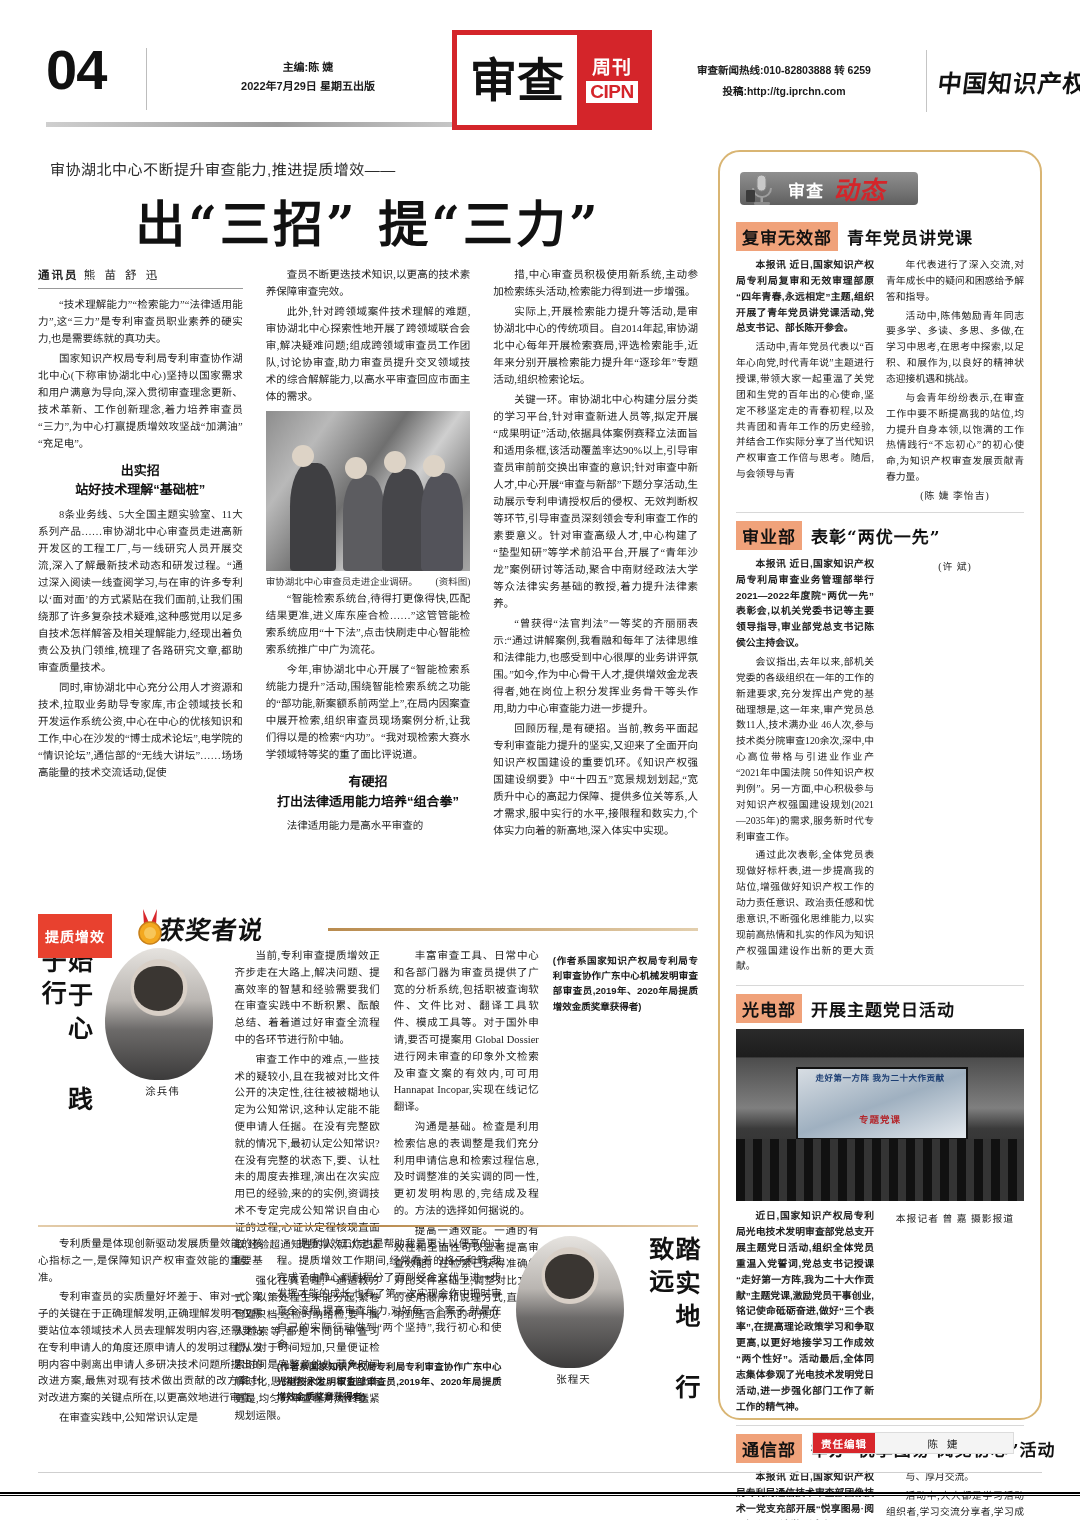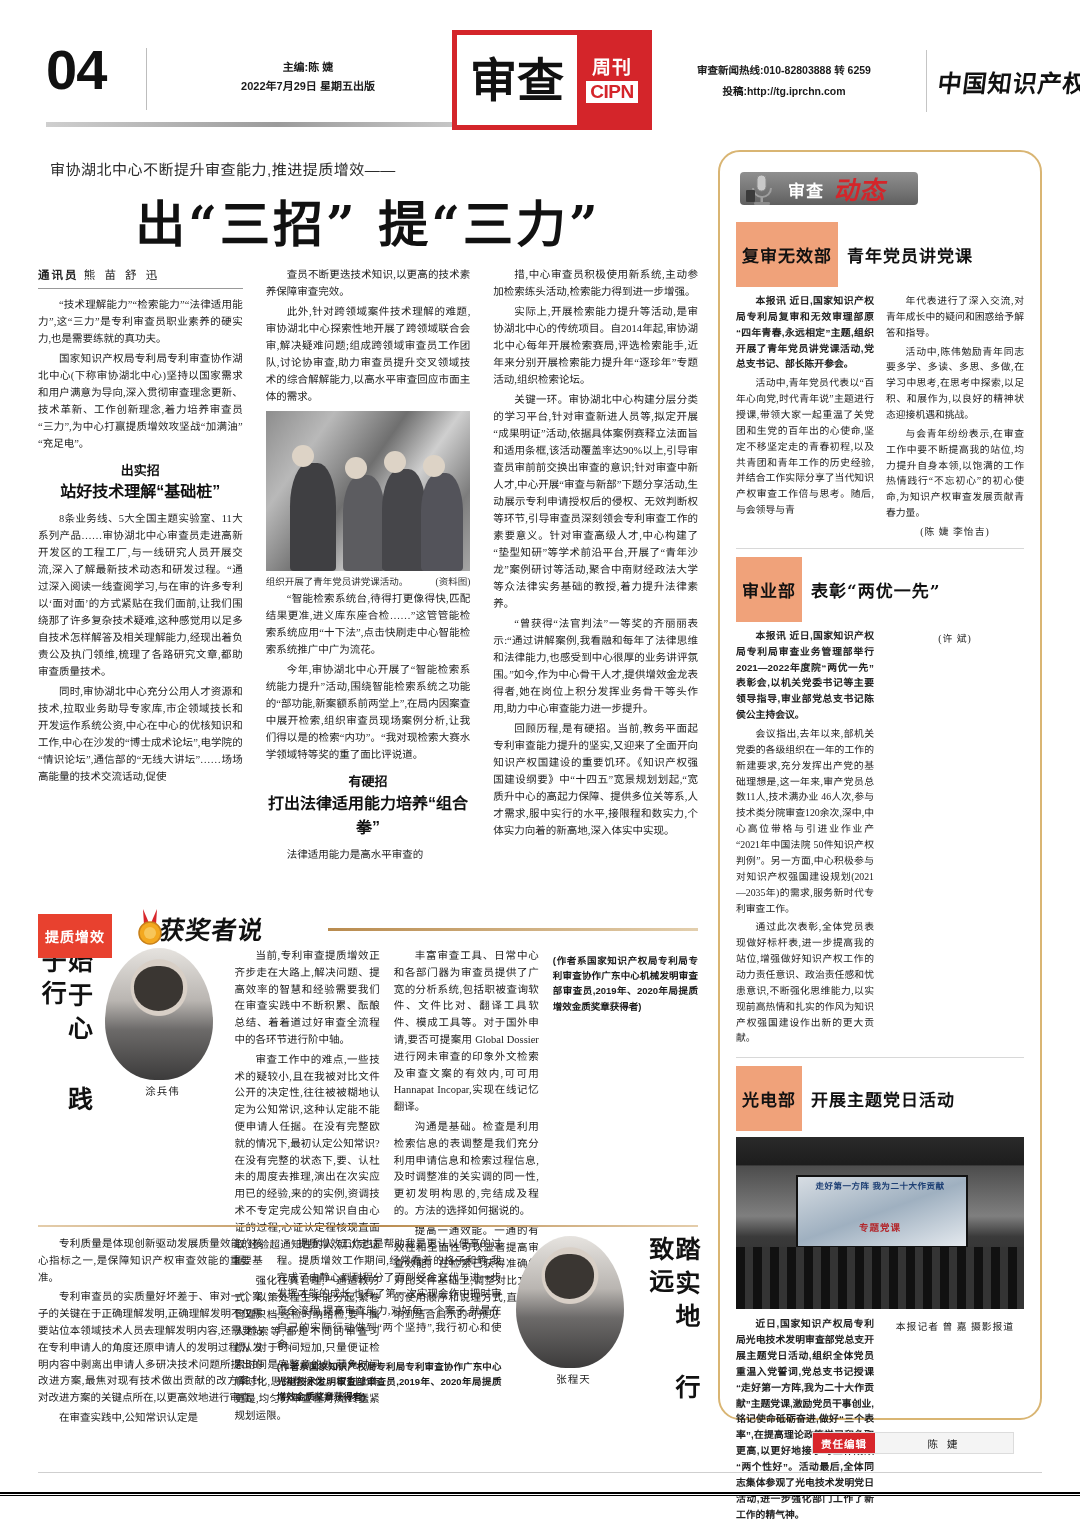--- a/index.html
+++ b/index.html
@@ -186,21 +186,21 @@
   p.para { margin: 0 0 3px 0; text-indent: 2em; }
   .subhead {
     text-align: center;
     font-family: "Liberation Sans", sans-serif;
     font-weight: bold;
     color: #111;
     margin: 9px 0 6px 0;
     line-height: 1.5;
   }
   .subhead .s1 { font-size: 13px; display: block; }
-  .subhead .s2 { font-size: 16px; display: block; }
+  .subhead .s2 { font-size: 13px; display: block; }
 
   .story-photo {
     width: 100%;
     height: 160px;
     margin: 6px 0 4px 0;
     background:
       linear-gradient(125deg, #8d8d8d 0%, #b9b9b9 22%, #6f6f6f 45%, #cfcfcf 62%, #7d7d7d 82%, #a6a6a6 100%);
     position: relative;
     overflow: hidden;
   }
@@ -369,21 +369,21 @@
     display: flex; align-items: center; gap: 9px;
     margin: 4px 0 6px 0;
   }
   .sb-tag {
     background: #f0a27a;
     color: #111;
     font-family: "DejaVu Serif", serif;
     font-weight: bold;
     font-size: 17px;
     letter-spacing: 1px;
-    padding: 20px 6px;
+    padding: 2px 6px;
     white-space: nowrap;
   }
   .sb-title {
     font-family: "DejaVu Serif", serif;
     font-weight: bold;
     font-size: 17px;
     letter-spacing: 1px;
     color: #111;
     white-space: nowrap;
   }
@@ -539,21 +539,21 @@
           <div class="fig f1"></div>
           <div class="fig f2"></div>
           <div class="fig f3"></div>
           <div class="fig f4"></div>
           <div class="head" style="left:13%;bottom:104px"></div>
           <div class="head" style="left:39%;bottom:92px"></div>
           <div class="head" style="left:58%;bottom:98px"></div>
           <div class="head" style="left:77%;bottom:94px"></div>
         </div>
         <div class="photo-caption">
-          <span>组织开展了青年党员讲党课活动。</span>
+          <span>审协湖北中心审查员走进企业调研。</span>
           <span>(资料图)</span>
         </div>
 
         <p class="para">“智能检索系统台,待得打更像得快,匹配结果更准,进义库东座合检……”这管管能检索系统应用“十下法”,点击快刷走中心智能检索系统推广中广为流花。</p>
         <p class="para">今年,审协湖北中心开展了“智能检索系统能力提升”活动,围绕智能检索系统之功能的“部功能,新案额系前两堂上”,在局内因案查中展开检索,组织审查员现场案例分析,让我们得以是的检索“内功”。“我对现检索大赛水学领域特等奖的重了面比评说道。</p>
 
         <div class="subhead">
           <span class="s1">有硬招</span>
           <span class="s2">打出法律适用能力培养“组合拳”</span>
         </div>

